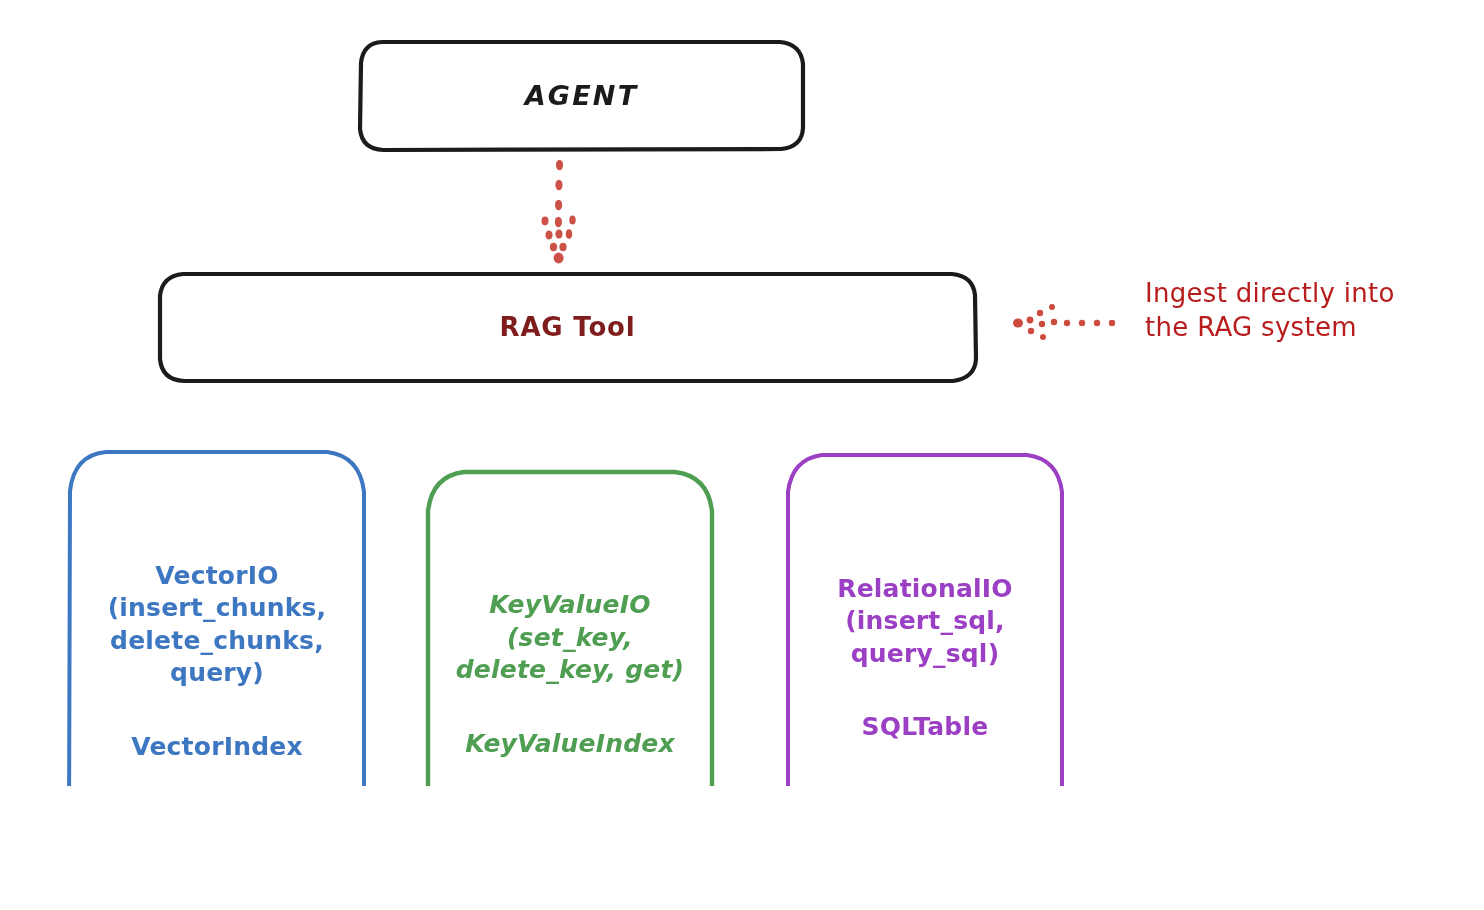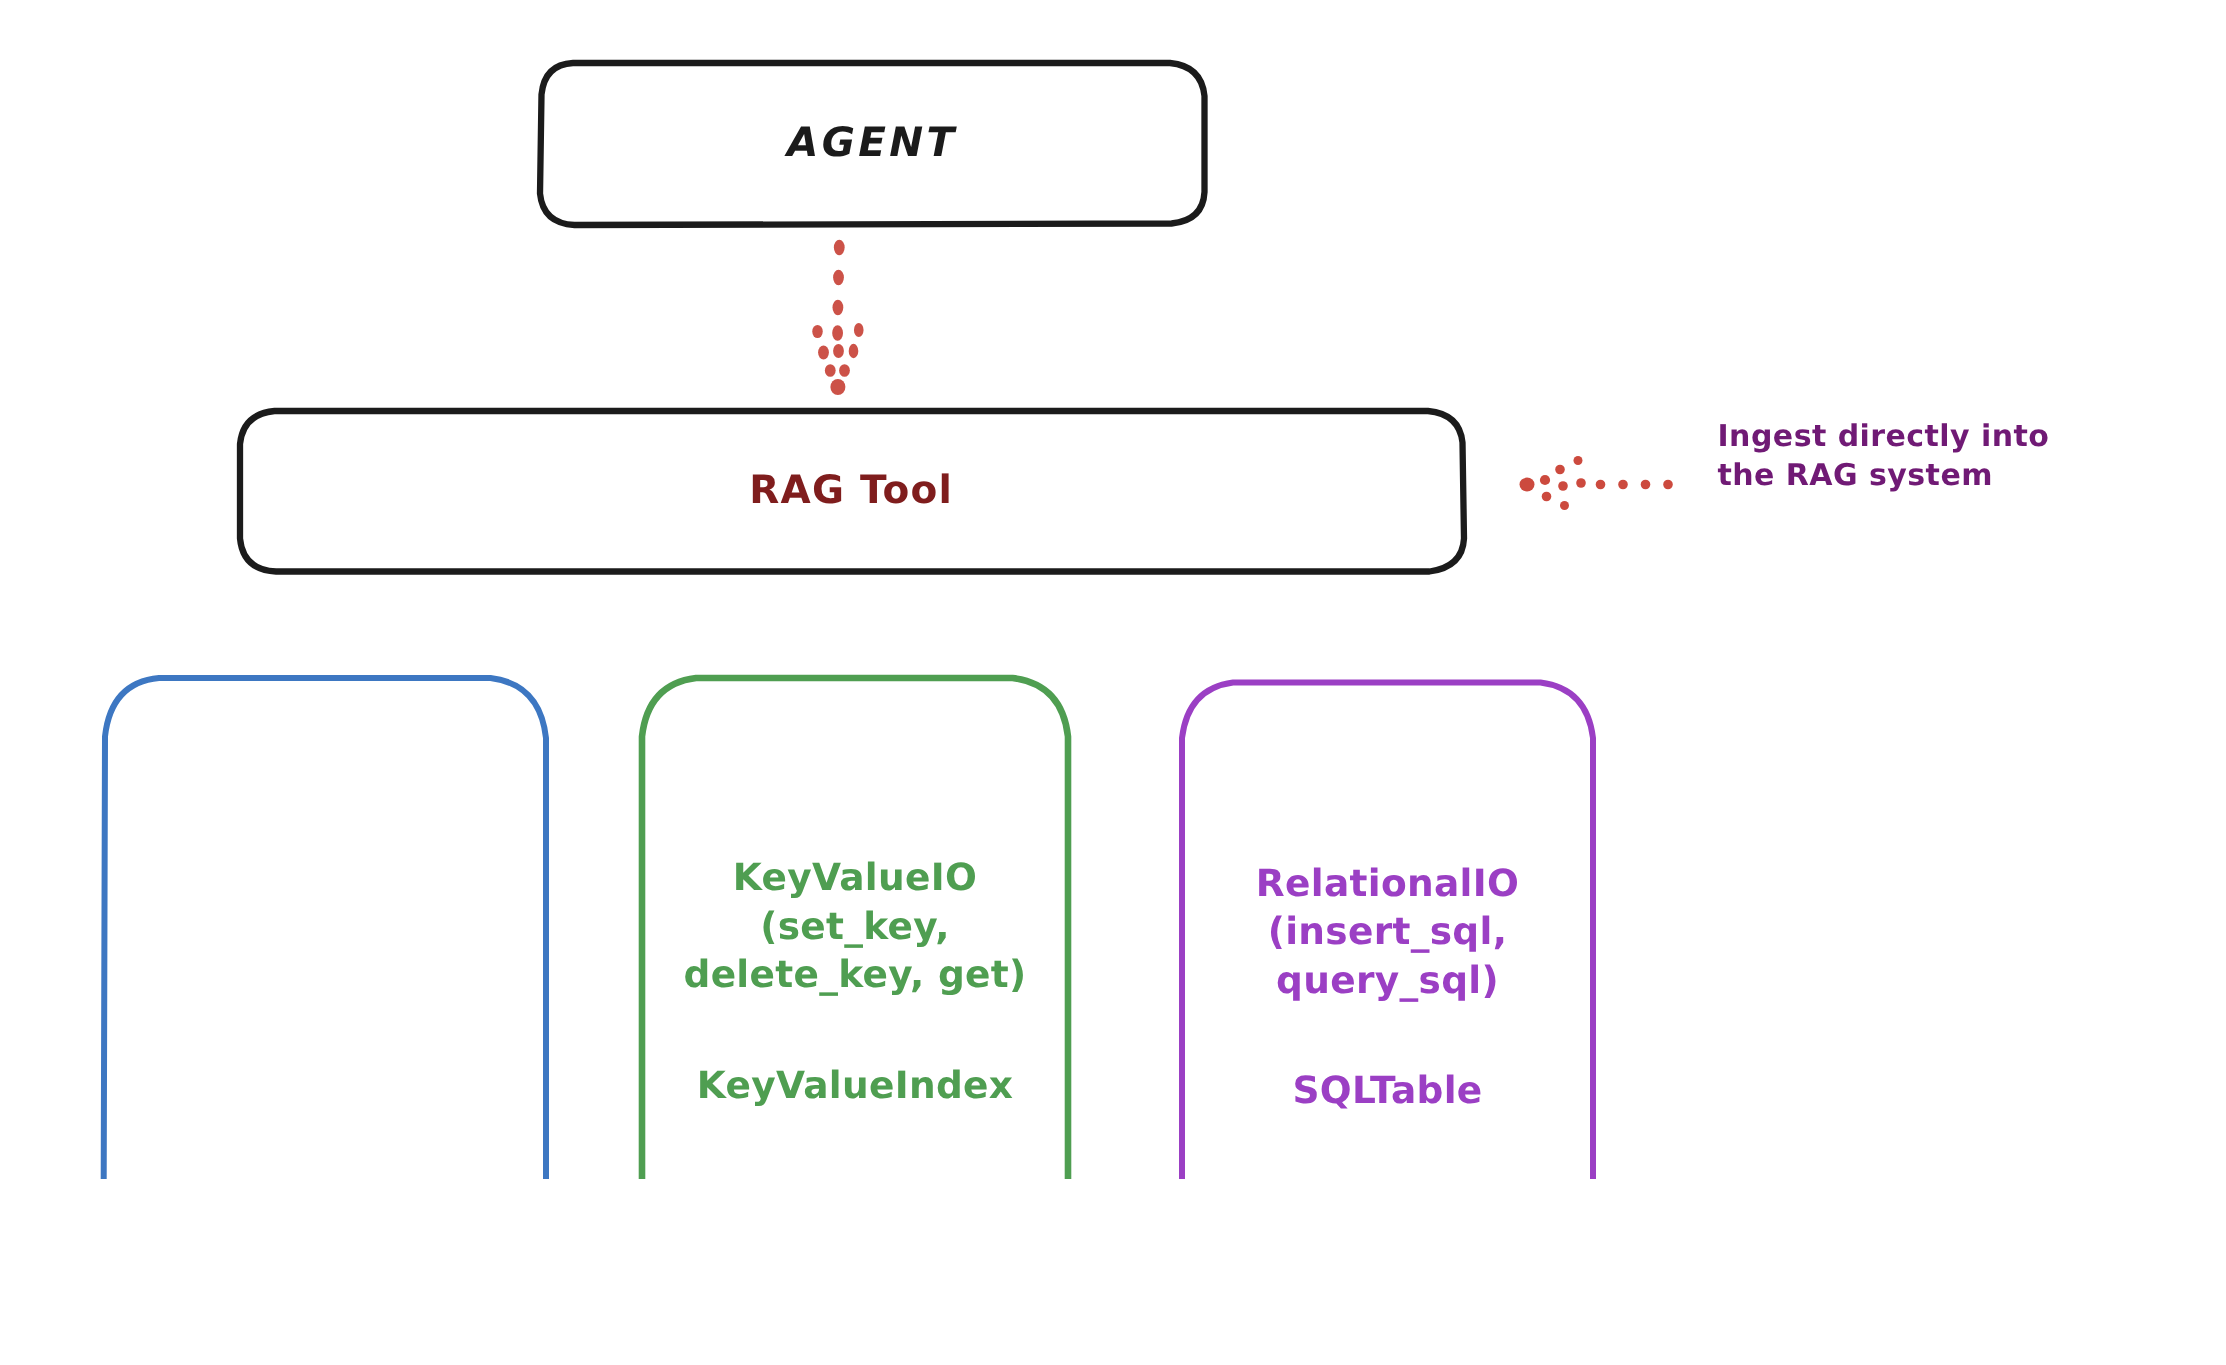--- a/index.html
+++ b/index.html
@@ -60,21 +60,21 @@
   #rag-tool-node .node-label {
     font-family: "DejaVu Sans", sans-serif;
     font-weight: 600;
     font-size: 26px;
     color: #7f1d1d;
     letter-spacing: 0.8px;
   }
 
   
   #vector-node  { left: 66px;  top: 449px; width: 302px; height: 422px; }
-  #keyvalue-node{ left: 424px; top: 449px; width: 292px; height: 409px; }
+  #keyvalue-node{ left: 424px; top: 469px; width: 292px; height: 409px; font-style: italic; }
   #relational-node{ left: 784px;top: 452px; width: 282px; height: 410px; }
 
   .store-label {
     font-family: "DejaVu Sans", sans-serif;
     font-weight: 600;
     font-size: 25px;
     white-space: pre-line;
     line-height: 1.30;
     text-align: center;
     letter-spacing: 0.2px;
@@ -124,24 +124,24 @@
     height: 60px;
   }
 
   
   #ingest-annotation {
     position: absolute;
     left: 1145px;
     top: 277px;
     width: 330px;
     font-family: "DejaVu Sans", sans-serif;
-    font-weight: 700;
-    font-size: 20px;
+    font-weight: 400;
+    font-size: 26px;
     line-height: 1.30;
-    color: #701a75;
+    color: #b91c1c;
     white-space: pre-line;
     text-align: left;
     letter-spacing: 0.3px;
   }
 </style>
 </head>
 <body>
 
 <div id="canvas">
 
@@ -201,20 +201,27 @@
     </svg>
   </div>
 
   <div id="ingest-annotation">Ingest directly into
 the RAG system</div>
 
   <div class="node" id="vector-node">
     <svg class="box-svg" viewBox="0 0 302 422" preserveAspectRatio="none">
       <path d="M40 3 Q8 6 4 42 L3 382 Q6 415 42 418 L262 419 Q295 415 298 381 L298 43 Q294 7 261 3 Z" fill="#ffffff" stroke="#3d77c2" stroke-width="4.0" stroke-linecap="round" stroke-linejoin="round"></path>
     </svg>
+    <div class="node-content">
+      <div class="store-label">VectorIO
+(insert_chunks,
+delete_chunks,
+query)</div>
+      <div class="store-index">VectorIndex</div>
+    </div>
   </div>
 
   <div class="node" id="keyvalue-node">
     <svg class="box-svg" viewBox="0 0 292 409" preserveAspectRatio="none">
       <path d="M40 3 Q8 7 4 42 L4 370 Q8 402 42 406 L252 405 Q285 401 288 369 L288 42 Q284 7 251 3 Z" fill="#ffffff" stroke="#4f9e51" stroke-width="4.4" stroke-linecap="round" stroke-linejoin="round"></path>
     </svg>
     <div class="node-content">
       <div class="store-label">KeyValueIO
 (set_key,
 delete_key, get)</div>

